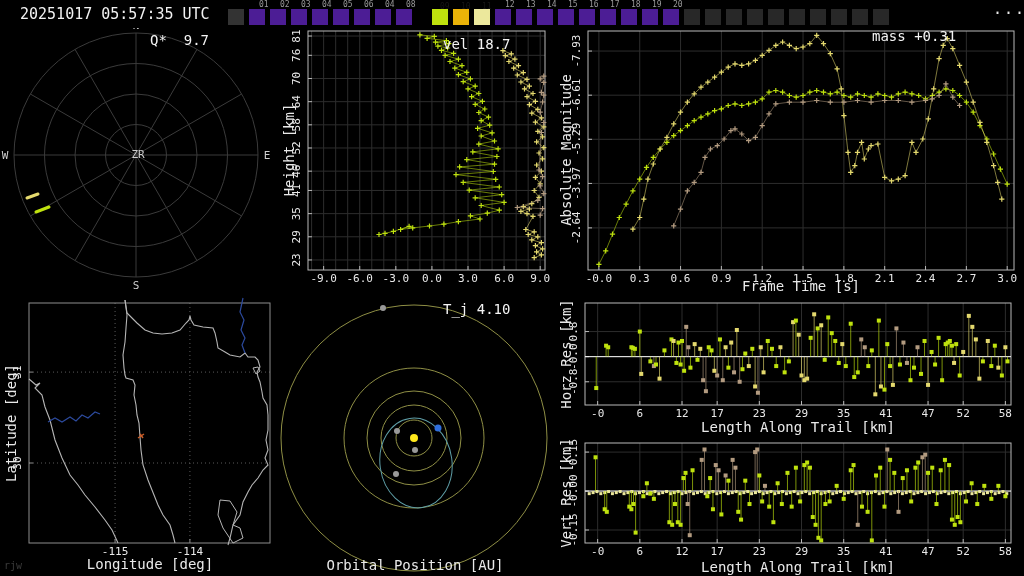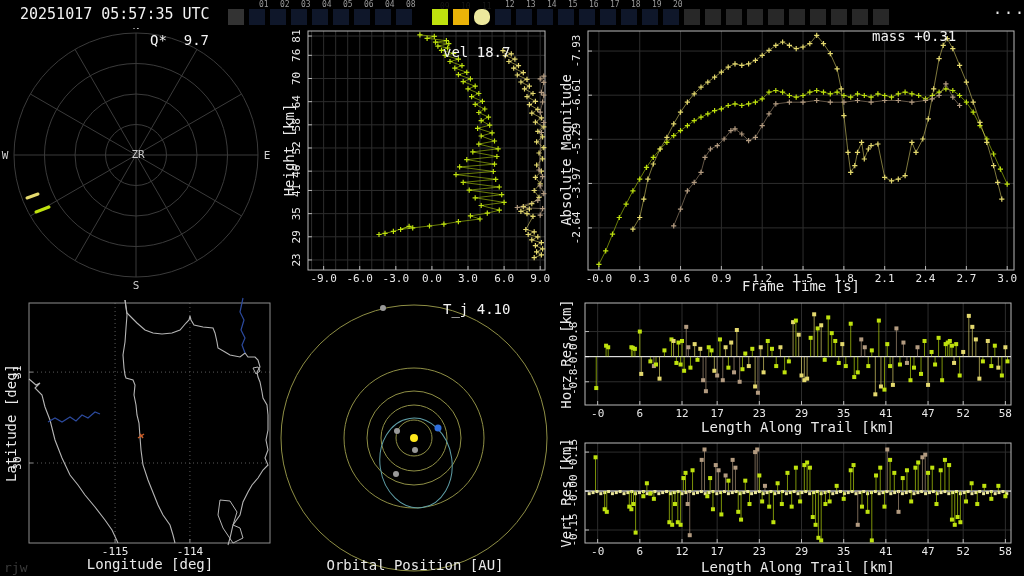--- a/index.html
+++ b/index.html
@@ -2,32 +2,32 @@
 <html><head>
 <meta charset="utf-8">
 <style>
   html,body{margin:0;padding:0;background:#000;}
   #app{position:relative;width:1024px;height:576px;background:#000;overflow:hidden;
        font-family:"DejaVu Sans Mono","Liberation Mono",monospace;color:#e9e9e9;}
   
   #topbar{position:absolute;left:0;top:0;width:1024px;height:28px;display:flex;align-items:flex-start;padding-left:12px;}
   #timestamp{font-size:15px;color:#f2f2f2;padding:5px 0 0 8px;white-space:pre;}
   #channels{display:flex;margin-left:18px;}
-  .chan{position:relative;width:16px;height:16px;margin-top:9px;margin-right:5px;background:#0f172a;}
+  .chan{position:relative;width:16px;height:16px;margin-top:9px;margin-right:5px;background:#4c1d95;}
   .chan.blank{background:#333;}
   .chan.dim{background:#282828;}
   .chan .lbl{position:absolute;top:-8px;right:-4px;font-size:8px;line-height:8px;color:#9a9a9a;}
   .chan.on .lbl{color:#161616;top:-6px;right:-2px;}
   #menu-ellipsis{margin-left:auto;padding:0px 10px 0 0;font-size:15px;color:#e9e9e9;letter-spacing:2px;cursor:default;}
   
   svg.panel{position:absolute;display:block;}
   .anno{position:absolute;font-size:14px;color:#f4f4f4;white-space:pre;}
   .axlab{position:absolute;font-size:14px;color:#e9e9e9;text-align:center;white-space:pre;}
   .axlab.rot{transform:translate(-50%,-50%) rotate(-90deg);text-align:center;white-space:nowrap;}
-  #watermark{position:absolute;left:4px;top:560px;font-size:13px;color:#3a3a3a;text-align:right;}
+  #watermark{position:absolute;left:4px;top:560px;font-size:10px;color:#3a3a3a;text-align:right;}
 </style>
 </head>
 <body>
 
 <div id="app">
   <div id="topbar">
     <span id="timestamp">20251017 05:57:35 UTC</span>
     <div id="channels">
         <div class="chan blank"></div>
         <div class="chan ">
@@ -53,21 +53,21 @@
         </div>
         <div class="chan ">
           <span class="lbl">08</span>
         </div>
         <div class="chan on" style="background: rgb(191, 226, 14); margin-left: 15px;">
           <span class="lbl">09</span>
         </div>
         <div class="chan on" style="background: #eab308;">
           <span class="lbl">10</span>
         </div>
-        <div class="chan on" style="background: rgb(236, 232, 156); border-radius: 7px;">
+        <div class="chan on" style="background: rgb(236, 232, 156);">
           <span class="lbl">11</span>
         </div>
         <div class="chan ">
           <span class="lbl">12</span>
         </div>
         <div class="chan ">
           <span class="lbl">13</span>
         </div>
         <div class="chan ">
           <span class="lbl">14</span>
@@ -957,21 +957,21 @@
         <line x1="431.3168316831683" y1="59.05194805194805" x2="431.3168316831683" y2="66.84415584415584" stroke="#bfe20e" stroke-width="1" opacity="0.65"></line>
         <rect x="429.3168316831683" y="64.84415584415584" width="4" height="4" fill="#bfe20e"></rect>
         <line x1="438.34653465346537" y1="59.05194805194805" x2="438.34653465346537" y2="53.85714285714286" stroke="#bfe20e" stroke-width="1" opacity="0.65"></line>
         <rect x="436.34653465346537" y="51.85714285714286" width="4" height="4" fill="#bfe20e"></rect>
         <line x1="445.3762376237624" y1="59.05194805194805" x2="445.3762376237624" y2="64.24675324675324" stroke="#bfe20e" stroke-width="1" opacity="0.65"></line>
         <rect x="443.3762376237624" y="62.246753246753244" width="4" height="4" fill="#bfe20e"></rect>
       </g>
     </svg>
 
   <div class="anno" style="left:150px;top:32px;width:115px">Q*  9.7</div>
-  <div class="anno" style="left:443px;top:44px;width:100px">vel 18.7</div>
+  <div class="anno" style="left:443px;top:36px;width:100px">vel 18.7</div>
   <div class="anno" style="left:872px;top:28px;width:140px">mass +0.31</div>
   <div class="anno" style="left:443px;top:301px;width:100px">T_j 4.10</div>
 
   <div class="axlab rot" style="left:289px;top:150px">Height [km]</div>
   <div class="axlab" style="left:590px;top:278px;width:422px">Frame Time [s]</div>
   <div class="axlab rot" style="left:566px;top:150px">Absolute Magnitude</div>
   <div class="axlab" style="left:30px;top:556px;width:240px">Longitude [deg]</div>
   <div class="axlab rot" style="left:11px;top:423px">Latitude [deg]</div>
   <div class="axlab" style="left:295px;top:557px;width:240px">Orbital Position [AU]</div>
   <div class="axlab" style="left:588px;top:419px;width:420px">Length Along Trail [km]</div>

